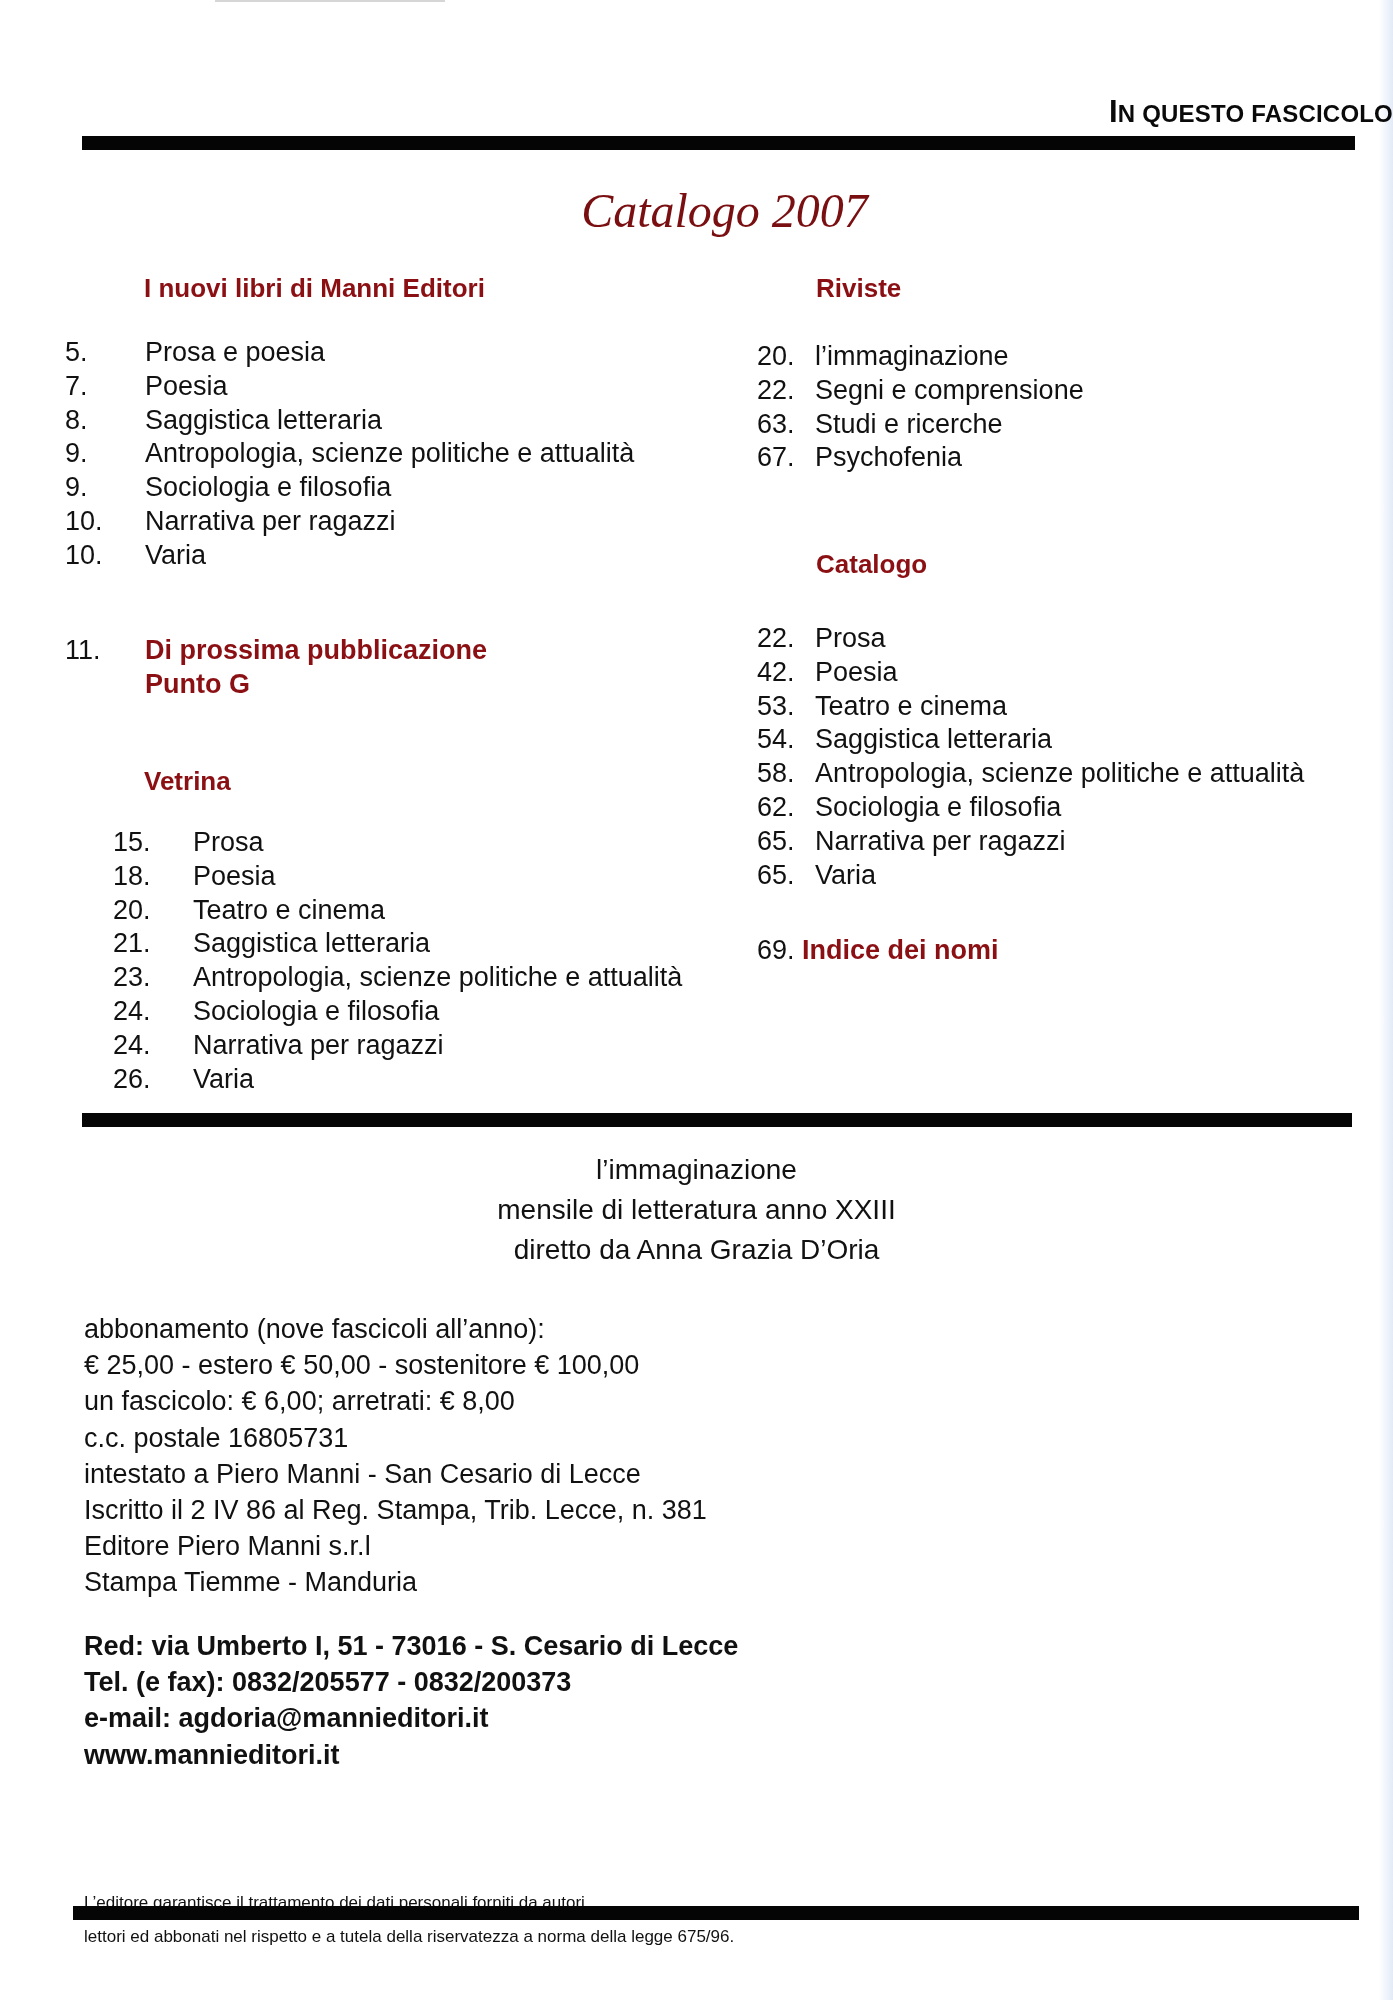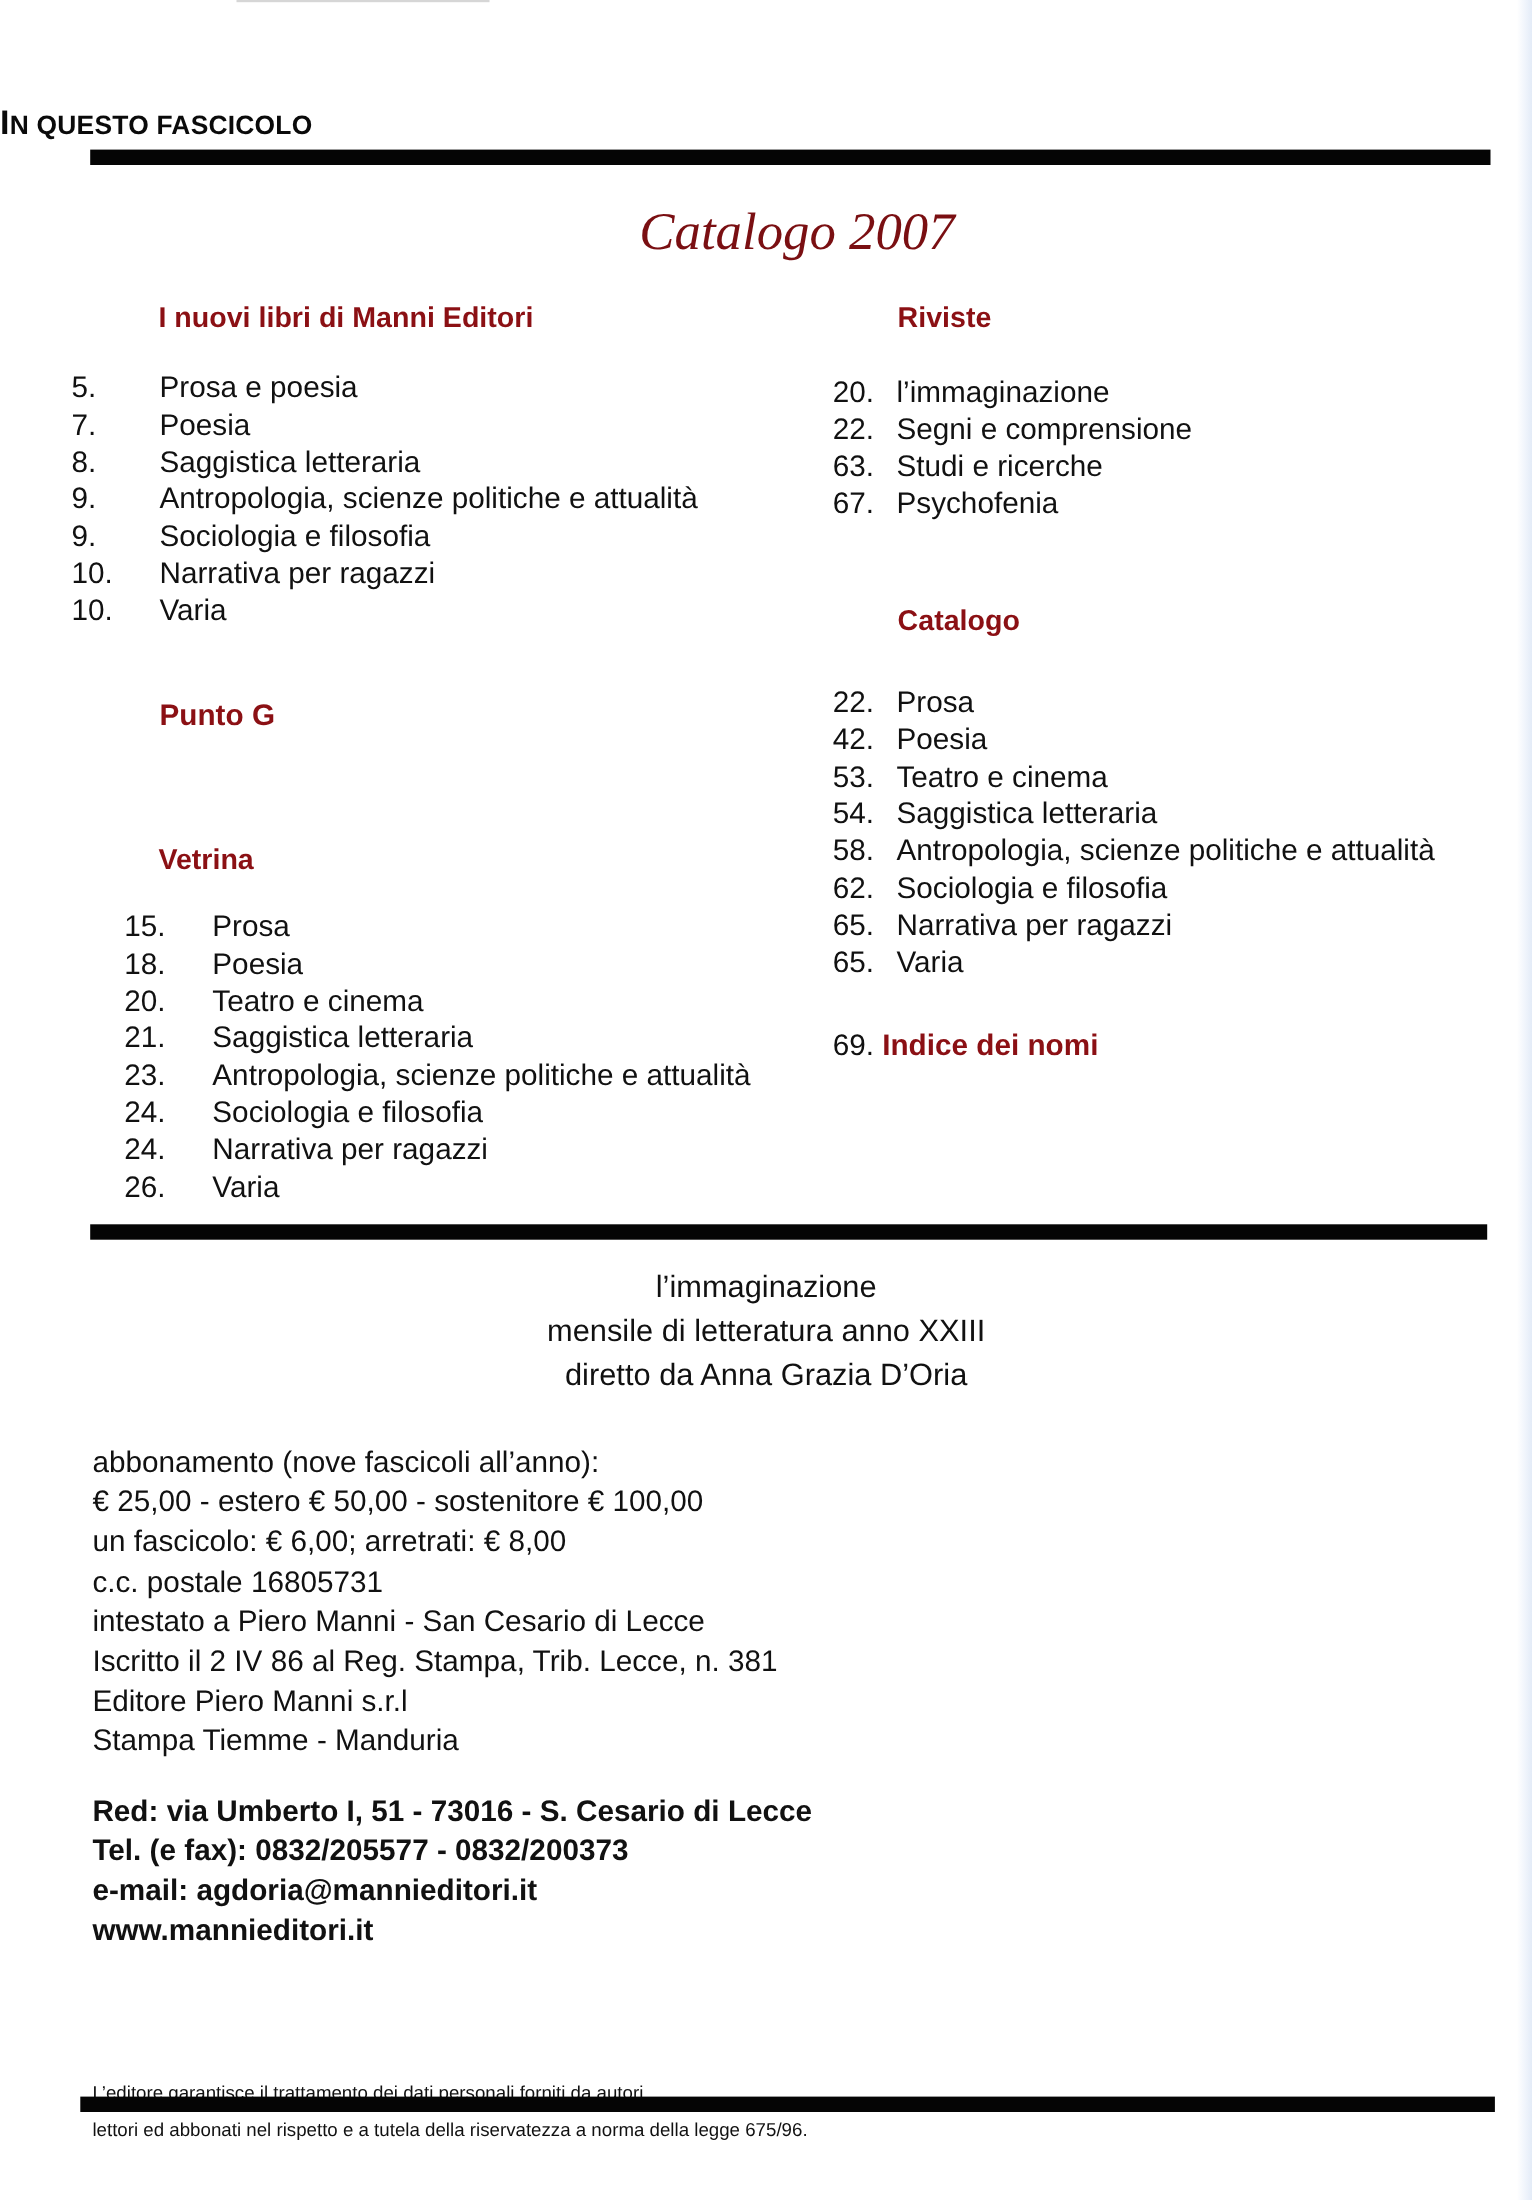--- a/index.html
+++ b/index.html
@@ -32,21 +32,21 @@
       background: #050505;
     }
     .rule-top { left: 82px; top: 136px; width: 1273px; height: 14px; }
     .rule-mid { left: 82px; top: 1113px; width: 1270px; height: 14px; }
     .rule-bottom { left: 73px; top: 1906px; width: 1286px; height: 14px; }
 
     .header-title {
       position: absolute;
       top: 94px;
       left: 0; width: 1393px;
-      text-align: left;
+      text-align: right;
       font-weight: bold;
       font-size: 24px;
       letter-spacing: 0.2px;
       color: #0a0a0a;
     }
     .header-title .cap { font-size: 31px; }
 
     .catalog-title {
       position: absolute;
       top: 183px;
@@ -153,20 +153,24 @@
       <span class="toc-label">Narrativa per ragazzi</span>
     </li>
   <li class="toc-row">
       <span class="toc-num" style="width:80px">10.</span>
       <span class="toc-label">Varia</span>
     </li>
 </ul>
 
 <ul class="toc-list" style="left:65px; top:634px;">
   <li class="toc-row">
+      <span class="toc-num" style="width:80px">11.</span>
+      <span class="toc-label accent">Di prossima pubblicazione</span>
+    </li>
+  <li class="toc-row">
       <span class="toc-num" style="width:80px"></span>
       <span class="toc-label accent">Punto G</span>
     </li>
 </ul>
 
 <div class="section-heading" style="left:144px; top:766px;">Vetrina</div>
 
 <ul class="toc-list" style="left:65px; top:826px;margin-left:48px;">
   <li class="toc-row">
       <span class="toc-num" style="width:80px">15.</span>

